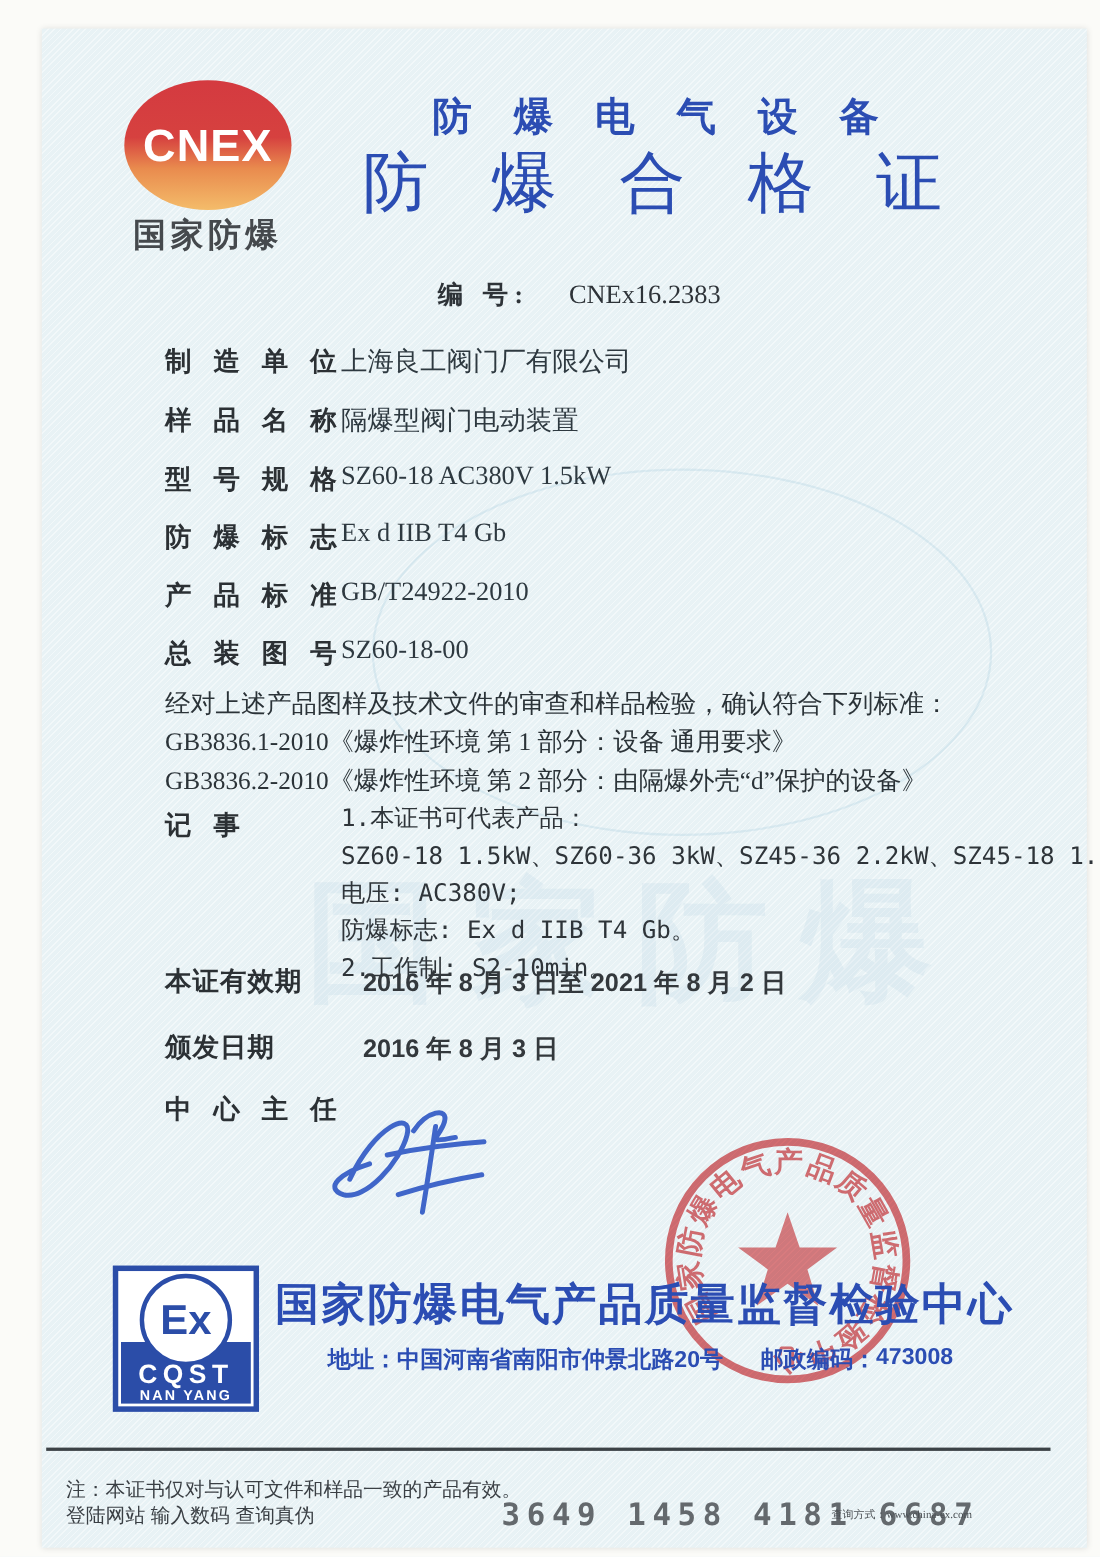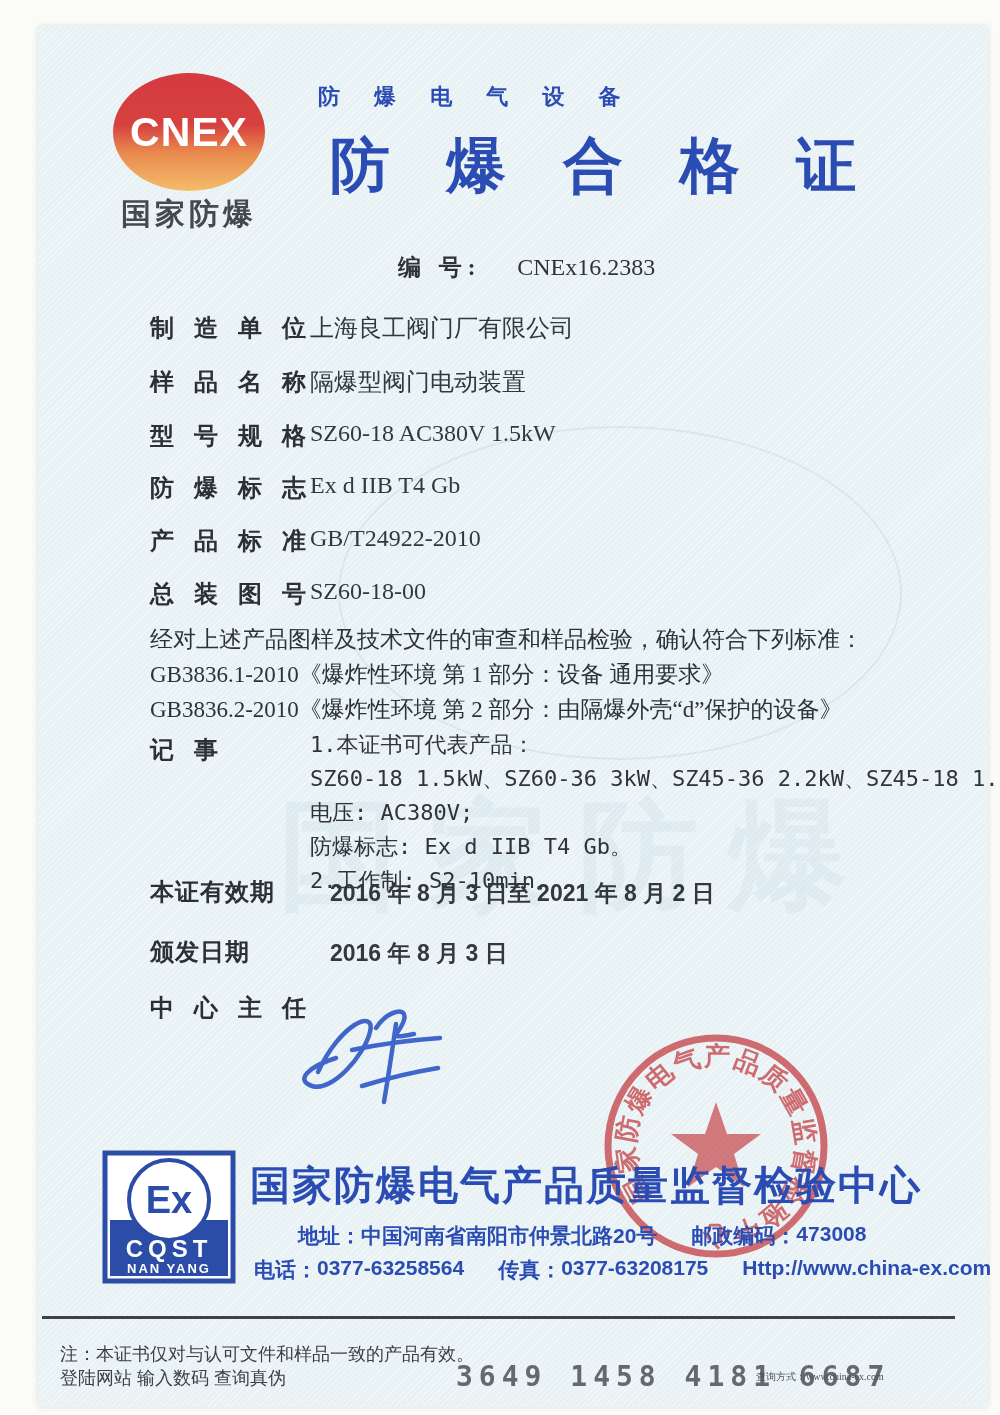--- a/index.html
+++ b/index.html
@@ -35,27 +35,27 @@
   }
   .logo span{
     font-family:"Liberation Sans", sans-serif;
     color:#fff;font-weight:bold;font-size:41px;letter-spacing:1px;
   }
   .logo-caption{
     left:66px;top:168px;width:170px;text-align:center;
     font-size:30px;letter-spacing:4px;color:#45494d;font-weight:600;
   }
   .subtitle{
-    left:280px;top:56px;width:570px;
-    color:#2b4db3;font-weight:bold;font-size:22px;letter-spacing:14px;
+    left:280px;top:56px;width:570px;text-align:center;
+    color:#2b4db3;font-weight:bold;font-size:36px;letter-spacing:14px;
     font-family:"Liberation Sans", sans-serif;
   }
   .main-title{
     left:250px;top:100px;width:630px;text-align:center;
-    color:#2b4db3;font-weight:bold;font-size:60px;letter-spacing:20px;
+    color:#2b4db3;font-weight:normal;font-size:60px;letter-spacing:20px;
     font-family:"Liberation Sans", sans-serif;white-space:nowrap;
   }
   .certno-row{left:360px;top:226px;font-size:23px;}
   .certno-row .lbl{font-weight:600;letter-spacing:6px;color:#2e3338;}
   .certno-row .val{margin-left:30px;font-size:24px;color:#2e3338;}
   
   .f-label{
     left:112px;font-size:24px;letter-spacing:7px;font-weight:600;color:#2b3034;white-space:nowrap;
   }
   .f-value{
@@ -195,29 +195,20 @@
   <div class="abs org-name">国家防爆电气产品质量监督检验中心</div>
 
   <div class="abs contact addr-row">
     <span>地址：</span>
     <span>中国河南省南阳市仲景北路20号</span>
     <span class="gap"></span>
     <span>邮政编码：</span>
     <span>473008</span>
   </div>
 
-  <div class="abs contact phone-row">
-    <span>电话：</span>
-    <span>0377-63258564</span>
-    <span class="gap"></span>
-    <span>传真：</span>
-    <span>0377-63208175</span>
-    <span class="gap"></span>
-    <span>Http://www.china-ex.com</span>
-  </div>
 
   <div class="abs divider"></div>
 
   <div class="abs foot-note">
     <span>注：本证书仅对与认可文件和样品一致的产品有效。</span>
     <span class="gap"></span>
     <span>登陆网站  输入数码  查询真伪</span>
   </div>
 
   <div class="abs verify-code">3649 1458 4181 6687</div>

